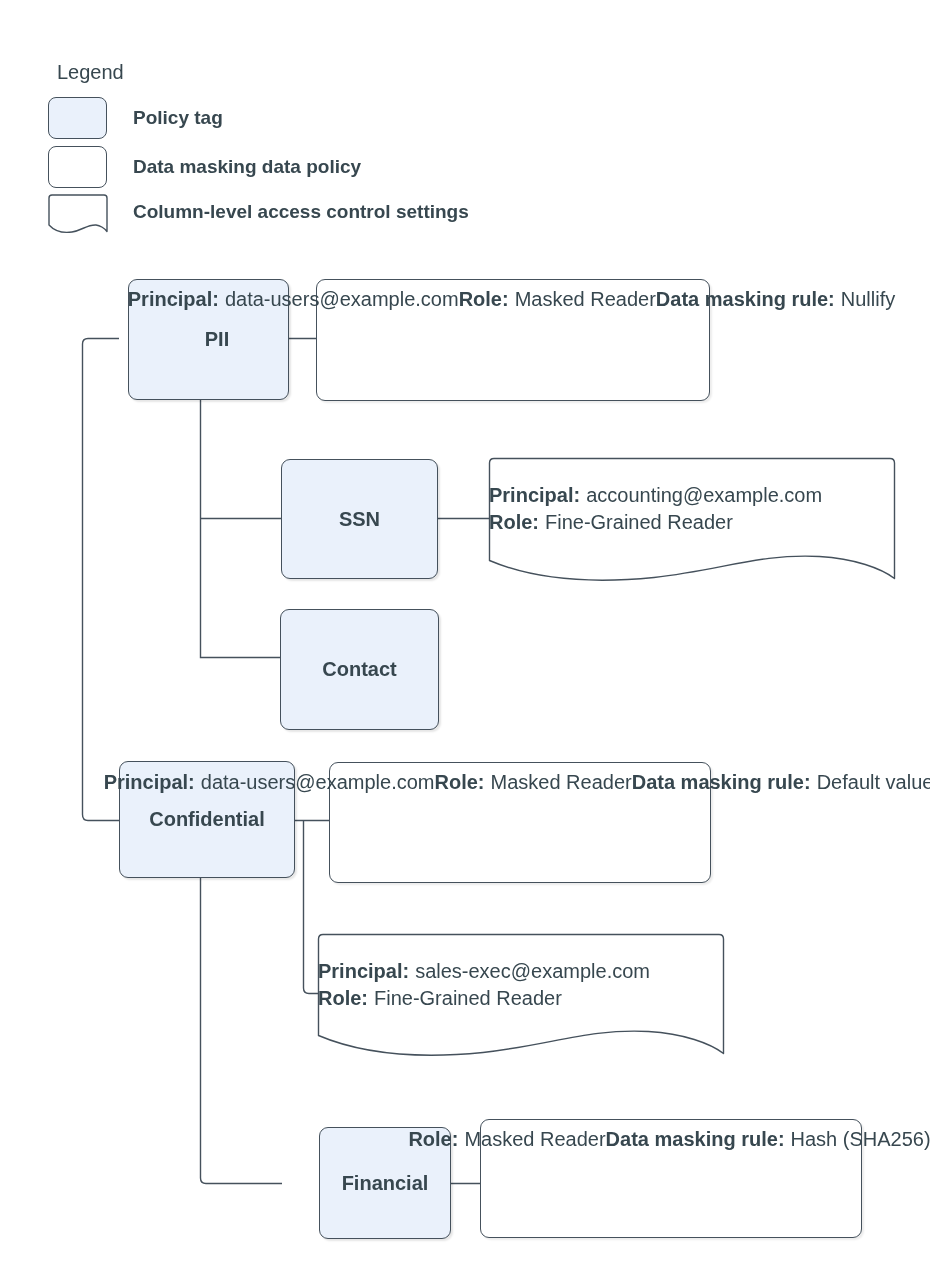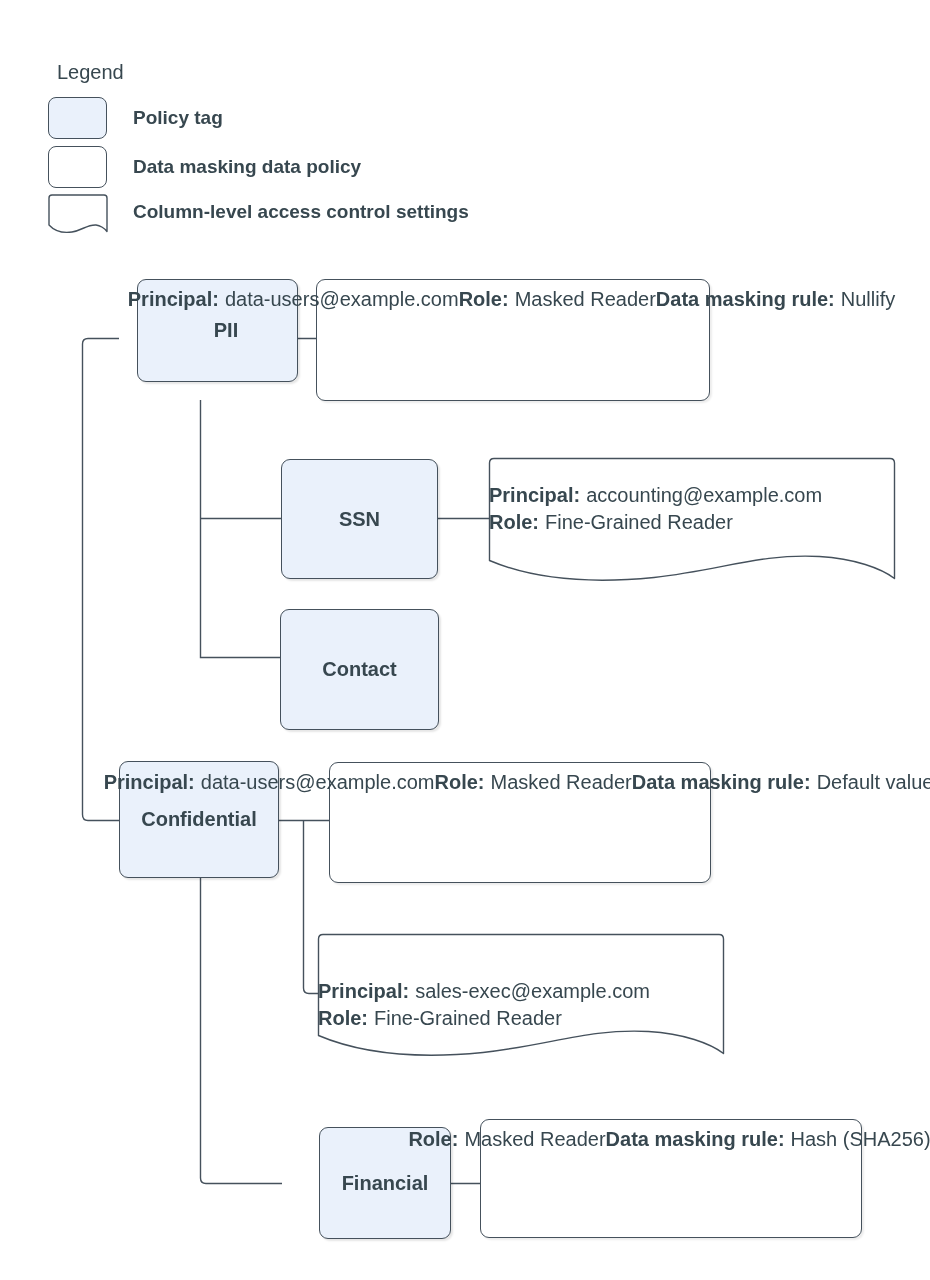--- a/index.html
+++ b/index.html
@@ -47,24 +47,24 @@
   
   .node{
     position:absolute;
     background:var(--policy-tag-fill);
     border:1px solid var(--shape-border);
     border-radius:9px;
     display:flex;align-items:center;justify-content:center;
     font-size:20px;font-weight:700;color:var(--text);
     box-shadow:2px 2px 2px rgba(0,0,0,0.10);
   }
-  #node-pii{left:137px;top:279px;width:161px;height:103px;padding-left:17px;}
+  #node-pii{left:128px;top:279px;width:161px;height:121px;padding-left:17px;}
   #node-ssn{left:281px;top:459px;width:157px;height:120px;}
   #node-contact{left:280px;top:609px;width:159px;height:121px;}
-  #node-confidential{left:119px;top:761px;width:160px;height:117px;}
+  #node-confidential{left:119px;top:761px;width:176px;height:117px;}
   #node-financial{left:282px;top:1127px;width:132px;height:112px;margin-left:37px;}
 
   
   .policy{
     position:absolute;
     background:var(--white-fill);
     border:1px solid var(--shape-border);
     border-radius:9px;
     display:flex;flex-direction:row;justify-content:center;
     padding:6px 16px 6px 13px;
@@ -76,21 +76,21 @@
 
   .pline{font-size:20px;line-height:27px;color:var(--text);white-space:nowrap;}
   .pline .b{font-weight:700;margin-right:6px;}
 
   
   .doctext{
     position:absolute;
     display:flex;flex-direction:column;justify-content:center;
   }
   #acl-ssn-text{left:489px;top:458px;width:406px;height:102px;}
-  #acl-confidential-text{left:318px;top:934px;width:405px;height:101px;margin-top:20px;}
+  #acl-confidential-text{left:318px;top:934px;width:405px;height:101px;}
 </style>
 </head>
 <body>
 
 <div class="canvas">
 
   <div class="legend-title">Legend</div>
 
   <div class="swatch blue" style="top:97px"></div>
   <div class="swatch white" style="top:146px"></div>

